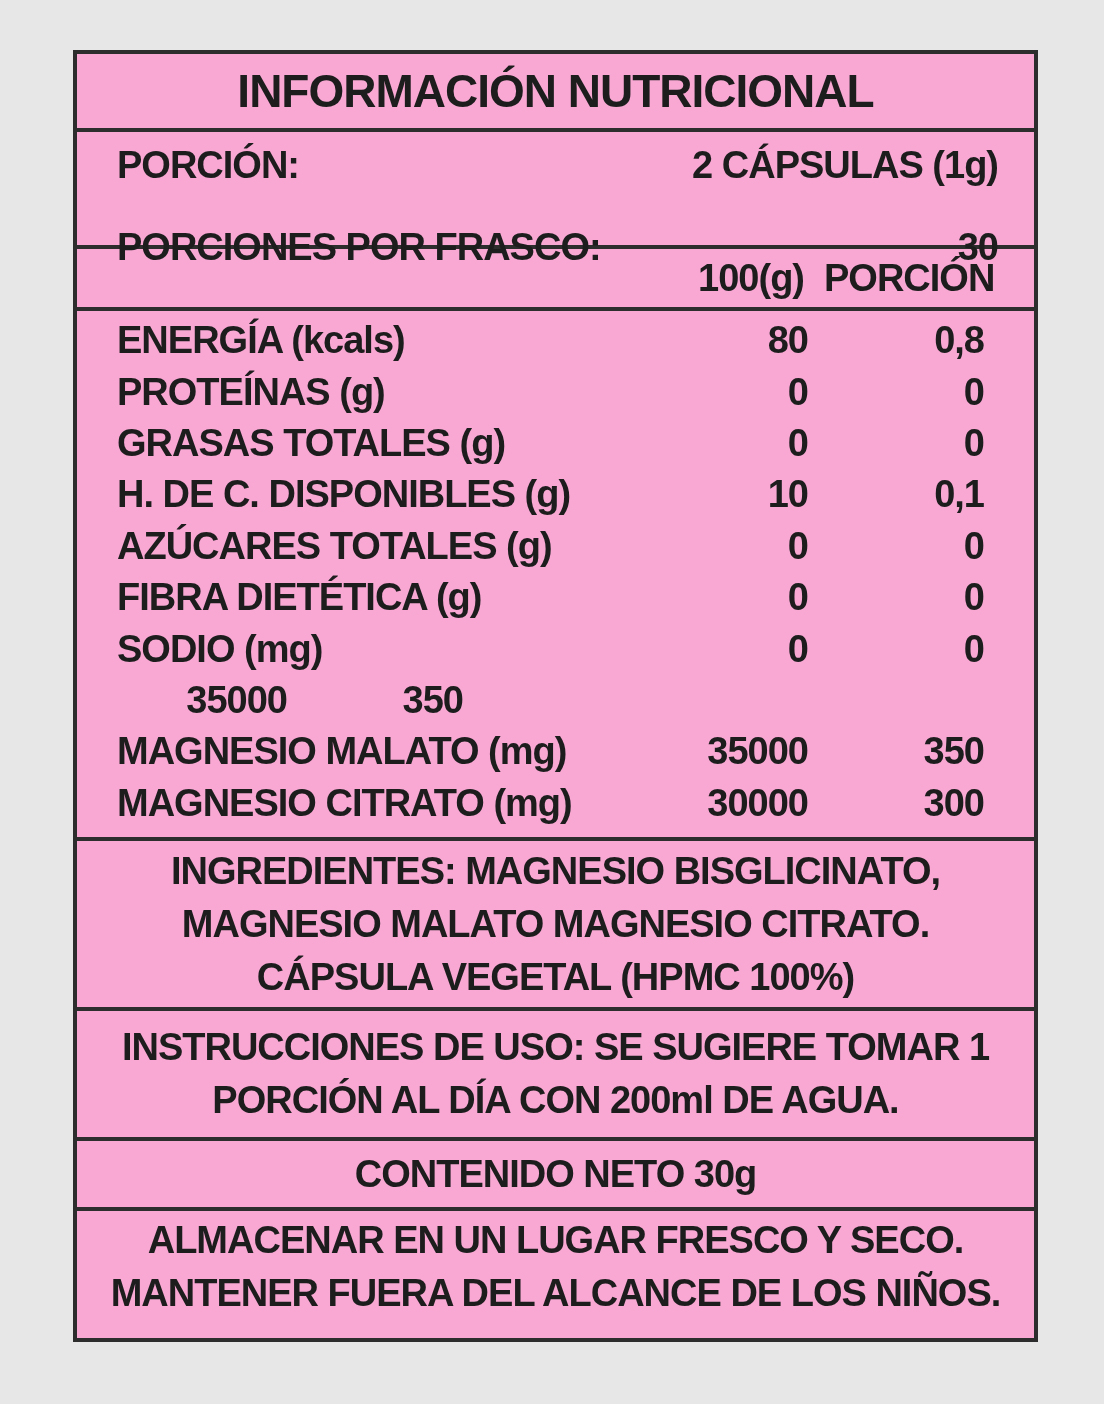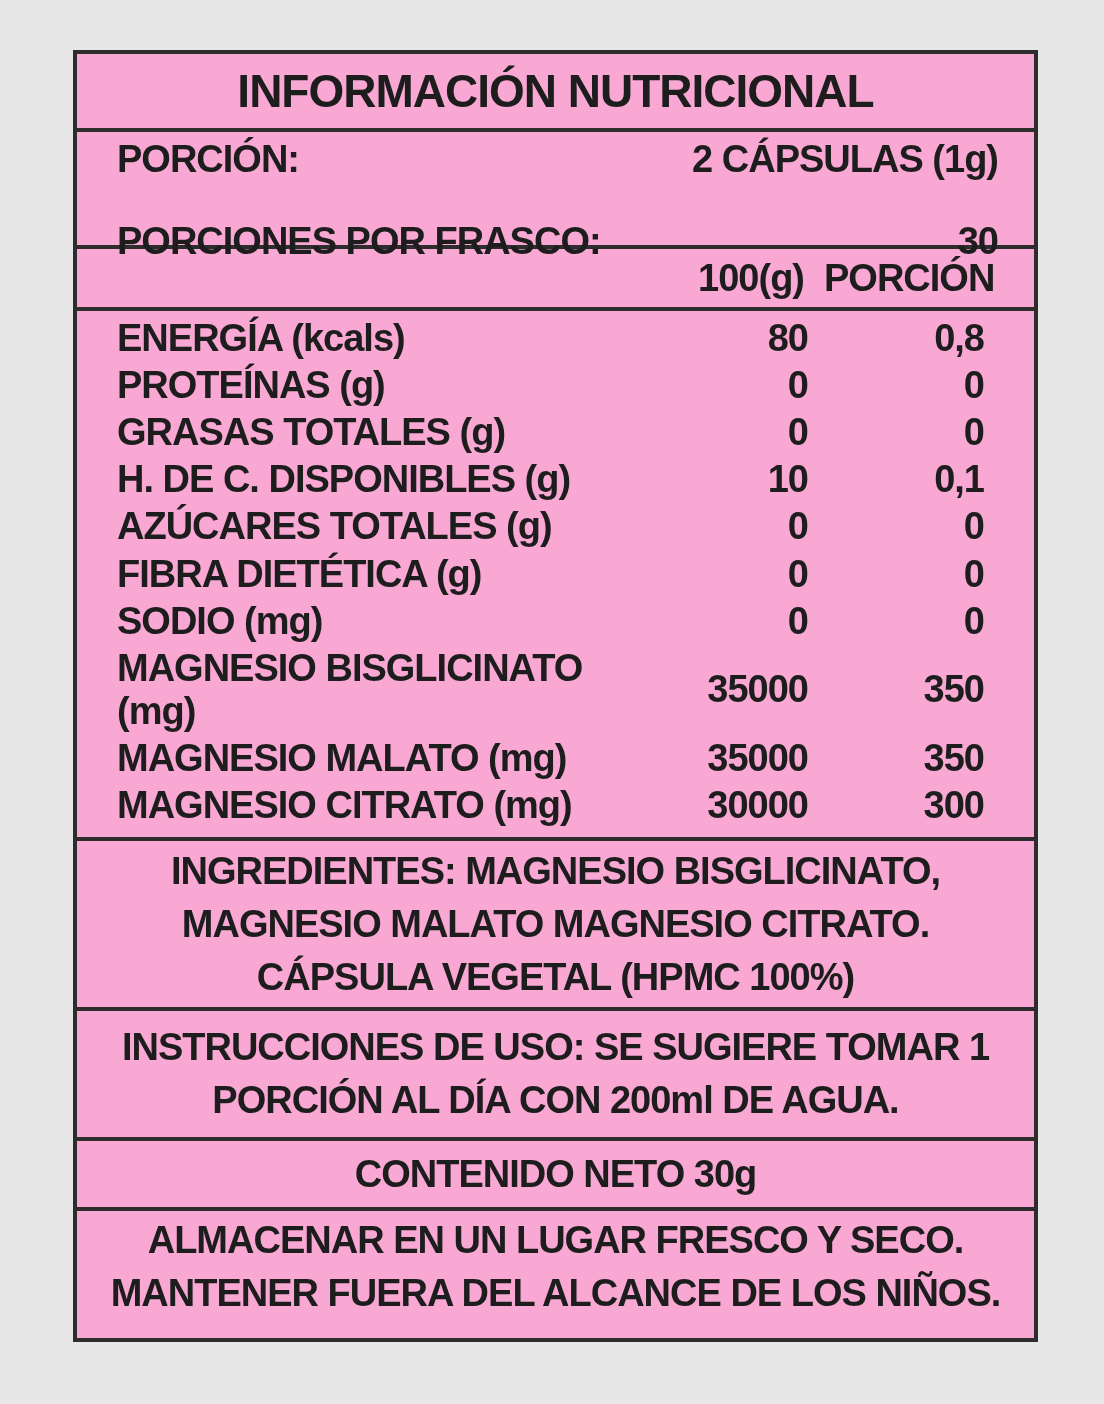--- a/index.html
+++ b/index.html
@@ -43,21 +43,21 @@
     justify-content: center;
     font-size: 46px;
   }
 
   
   .sec-serving {
     height: 117px;
     display: flex;
     flex-direction: column;
     justify-content: space-around;
-    padding: 6px 36px 8px 40px;
+    padding: 12px 36px 8px 40px;
     font-size: 38px;
     gap: 39px;
   }
   .serving-row {
     display: flex;
     justify-content: space-between;
     align-items: center;
   }
 
   
@@ -171,21 +171,20 @@
       <span class="nutrient-name">FIBRA DIETÉTICA (g)</span>
       <span class="nutrient-per100">0</span>
       <span class="nutrient-portion">0</span>
     </div>
     <div class="nutrient-row">
       <span class="nutrient-name">SODIO (mg)</span>
       <span class="nutrient-per100">0</span>
       <span class="nutrient-portion">0</span>
     </div>
     <div class="nutrient-row">
-      <span class="nutrient-name">MAGNESIO BISGLICINATO (mg)</span>
       <span class="nutrient-per100">35000</span>
       <span class="nutrient-portion">350</span>
     </div>
     <div class="nutrient-row">
       <span class="nutrient-name">MAGNESIO MALATO (mg)</span>
       <span class="nutrient-per100">35000</span>
       <span class="nutrient-portion">350</span>
     </div>
     <div class="nutrient-row">
       <span class="nutrient-name">MAGNESIO CITRATO (mg)</span>

